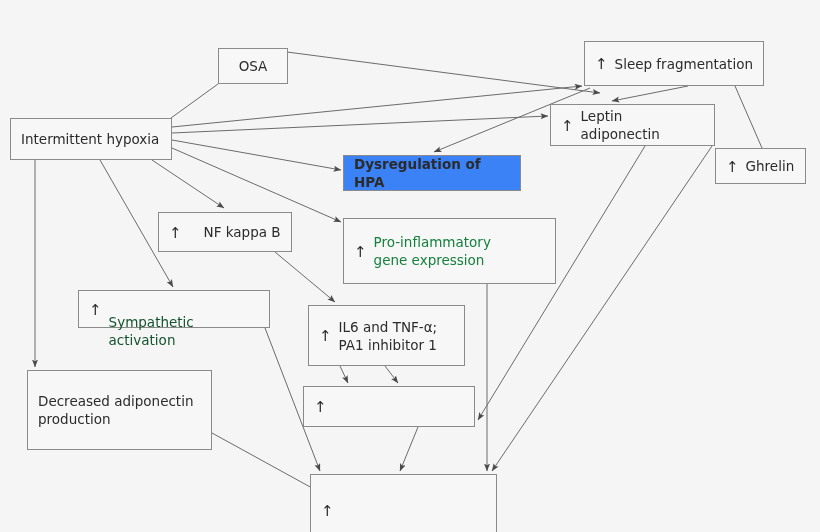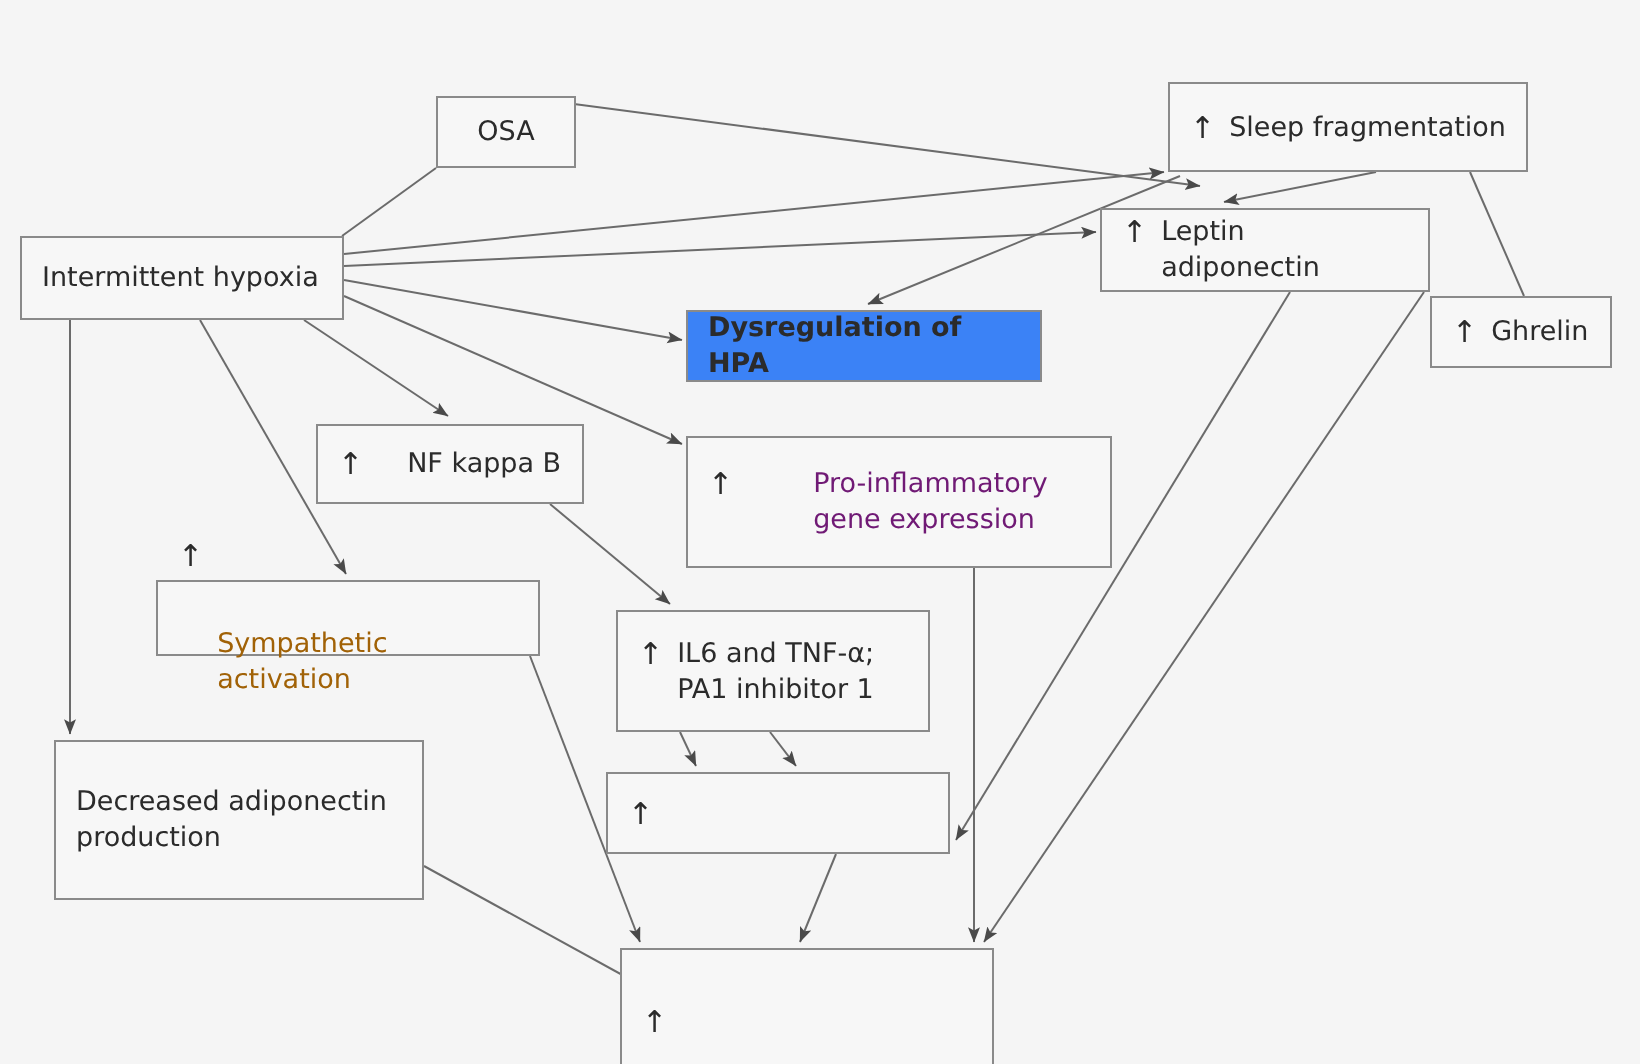--- a/index.html
+++ b/index.html
@@ -14,21 +14,21 @@
   svg#edges{position:absolute;left:0;top:0;width:820px;height:532px;}
   .node{
     position:absolute;
     box-sizing:border-box;
     border:1px solid #8a8a8a;
     background:#f7f7f7;
     display:flex;
     align-items:center;
     padding:0 10px;
   }
-  .node .body{display:flex;align-items:flex-start;gap:7px;width:100%;}
+  .node .body{display:flex;align-items:center;gap:7px;width:100%;}
   .node .arrowup{
     flex:0 0 auto;
     color:#2b2b2b;
     font-size:15px;
     line-height:17px;
     position:relative;
     top:1px;
   }
   .node .label{
     color:#2b2b2b;
@@ -111,28 +111,28 @@
       </div>
       <div class="node" style="left: 158px; top: 212px; width: 134px; height: 40px; border-color: rgb(138, 138, 138); background: rgb(247, 247, 247);">
         <div class="body">
           <span class="arrowup">↑</span>
           <span class="label" style="color: rgb(43, 43, 43); padding-left: 15px;">NF kappa B</span>
         </div>
       </div>
       <div class="node" style="left: 343px; top: 218px; width: 213px; height: 66px; border-color: rgb(138, 138, 138); background: rgb(247, 247, 247);">
         <div class="body">
           <span class="arrowup">↑</span>
-          <span class="label" style="color: #701a75; margin-left: 33px;">Pro-inflammatory
+          <span class="label" style="color: #15803d;">Pro-inflammatory
 gene expression</span>
         </div>
       </div>
       <div class="node" style="left: 78px; top: 290px; width: 192px; height: 38px; border-color: rgb(138, 138, 138); background: rgb(247, 247, 247);">
         <div class="body">
           <span class="arrowup">↑</span>
-          <span class="label" style="color: #a16207; margin-top: 44px;">Sympathetic activation</span>
+          <span class="label" style="color: #14532d; margin-top: 44px;">Sympathetic activation</span>
         </div>
       </div>
       <div class="node" style="left: 308px; top: 305px; width: 157px; height: 61px; border-color: rgb(138, 138, 138); background: rgb(247, 247, 247);">
         <div class="body">
           <span class="arrowup">↑</span>
           <span class="label" style="color: rgb(43, 43, 43);">IL6 and TNF-α;
 PA1 inhibitor 1</span>
         </div>
       </div>
       <div class="node" style="left: 303px; top: 386px; width: 172px; height: 41px; border-color: rgb(138, 138, 138); background: rgb(247, 247, 247);">

